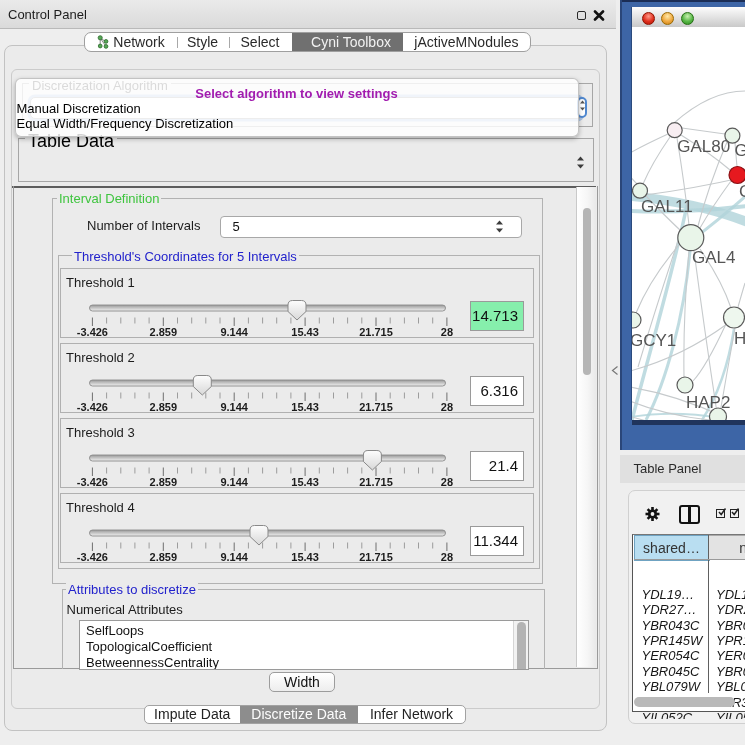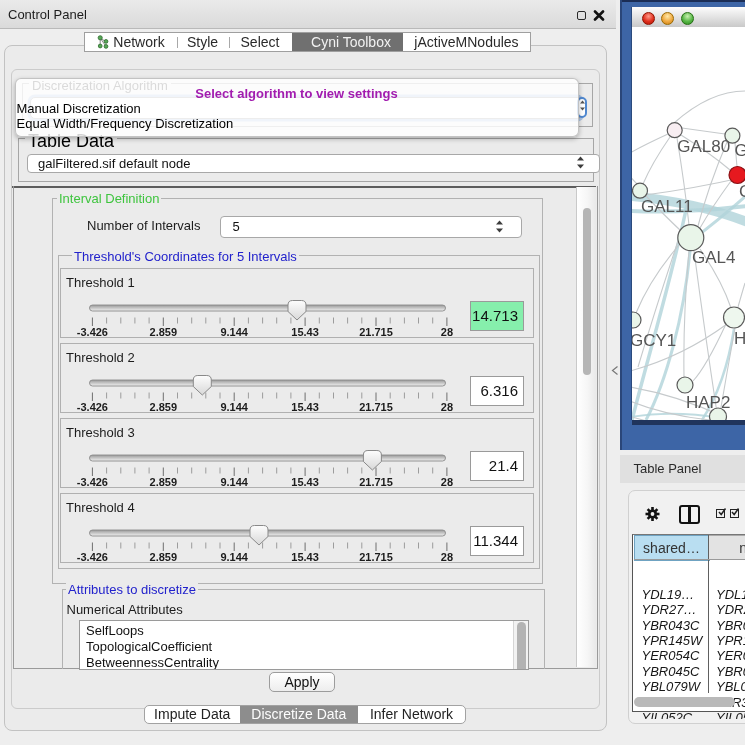--- a/index.html
+++ b/index.html
@@ -21,21 +21,21 @@
   <path d="M2 1.5 L10 9.5 M10 1.5 L2 9.5" stroke="#111" stroke-width="2.6" stroke-linecap="round"></path>
 </svg>
 
 <div class="abs" style="left:4px;top:45px;width:601px;height:684px;background:#ebebeb;
      border:1px solid #c2c2c2;border-radius:8px;"></div>
 
 <div class="abs" style="left:11px;top:69px;width:587px;height:638px;background:#ebebeb;
      border:1px solid #cbcbcb;border-radius:6px;"></div>
 
 <div id="toptabs" class="abs" style="left:84px;top:32.4px;height:17.2px;border:1px solid #9f9f9f;
-     border-radius:0;background:#fff;display:flex;overflow:hidden;font-size:14px;color:#2a2a2a;">
+     border-radius:7px;background:#fff;display:flex;overflow:hidden;font-size:14px;color:#2a2a2a;">
   <div style="width:92px;display:flex;align-items:center;justify-content:center;">
     <svg width="12" height="14" viewBox="0 0 12 14" style="margin-right:4px;">
       <path d="M3.2 3.5 L3.2 10.5 M3.8 3.8 L8.6 6.2 M3.8 4 L8.6 10.8" stroke="#8a8a8a" stroke-width="1"></path>
       <circle cx="3.2" cy="2.8" r="2.1" fill="#57a757" stroke="#2e6b2e" stroke-width="0.8"></circle>
       <circle cx="3.2" cy="11" r="1.9" fill="#57a757" stroke="#2e6b2e" stroke-width="0.8"></circle>
       <circle cx="9" cy="6.4" r="1.9" fill="#57a757" stroke="#2e6b2e" stroke-width="0.8"></circle>
       <circle cx="9" cy="11.4" r="1.9" fill="#57a757" stroke="#2e6b2e" stroke-width="0.8"></circle>
     </svg>
         <span>Network</span>
       </div>
@@ -52,22 +52,20 @@
 <div class="abs" style="left:30px;top:97px;width:550px;height:20px;background:#fff;border:1px solid #9a9a9a;
      border-radius:5px;box-shadow:0 0 0 2.5px rgba(110,155,215,0.5);"></div>
 <div class="abs" style="left:577px;top:96.5px;width:6px;height:17px;border:2.4px solid #4f87cf;border-radius:5.5px;background:#fff;"></div>
 <svg class="abs" style="left:578.5px;top:100px;" width="7" height="11" viewBox="0 0 7 11">
   <path d="M3.5 0.5 L6 3.5 L1 3.5 Z" fill="#555"></path>
   <path d="M3.5 10.5 L6 7.5 L1 7.5 Z" fill="#555"></path>
 </svg>
 
 <div class="abs" style="left:18px;top:138px;width:574px;height:42px;border:1px solid #a6a6a6;"></div>
 <div class="abs" style="left:25px;top:131px;font-size:18px;color:#000000;background:#ebebeb;padding:0 3px;">Table Data</div>
-<div class="abs" style="left:27px;top:153.5px;width:561px;height:17.5px;background:#fff;border:1px solid #a8a8a8;
-     border-radius:4px;font-size:13px;color:#111;line-height:17.5px;padding-left:10px;">galFiltered.sif default node</div>
 <svg class="abs" style="left:576px;top:156px;" width="9" height="13" viewBox="0 0 9 13">
   <path d="M4.5 0.5 L8 4.5 L1 4.5 Z" fill="#3c3c3c"></path>
   <path d="M4.5 12.5 L8 8.5 L1 8.5 Z" fill="#3c3c3c"></path>
 </svg>
 
 <div class="abs" style="left:12px;top:185.5px;width:584px;height:2px;background:#5d5d5d;"></div>
 <div class="abs" style="left:13px;top:186px;width:583px;height:482px;border-left:1px solid #9a9a9a;
      border-right:1px solid #9a9a9a;border-bottom:1px solid #9a9a9a;"></div>
 
 <div class="abs" style="left:576px;top:187px;width:19px;height:480px;background:linear-gradient(90deg,#ffffff,#f6f6f6 55%,#e9e9e9);border-left:1px solid #c9c9c9;"></div>
@@ -307,21 +305,21 @@
   </div>
 </div>
 
 <div class="abs" style="left:14.5px;top:78px;width:562px;height:56.5px;background:rgba(255,255,255,0.82);
      border:1px solid rgba(185,185,185,0.85);border-radius:6px;box-shadow:0 2px 5px rgba(0,0,0,0.28);z-index:50;"></div>
 <div class="abs" style="left:16px;top:85.5px;width:561px;text-align:center;font-size:13px;font-weight:bold;color:#a21caf;z-index:51;">Select algorithm to view settings</div>
 <div class="abs b" style="left:16.5px;top:100.5px;font-size:13px;color:#000;z-index:51;">Manual Discretization</div>
 <div class="abs" style="left:16.5px;top:116px;font-size:13px;color:#000;z-index:51;">Equal Width/Frequency Discretization</div>
 
 <div class="abs" style="left:269px;top:671.5px;width:64px;height:18px;background:linear-gradient(#ffffff,#ededed);
-     border:1px solid #9c9c9c;border-radius:5px;font-size:14px;color:#111;text-align:center;line-height:18px;">Apply</div>
+     border:1px solid #9c9c9c;border-radius:5px;font-size:14px;color:#111;text-align:center;line-height:18px;">Width</div>
 
 <div class="abs" style="left:144px;top:704.5px;height:17.5px;border:1px solid #a2a2a2;border-radius:5px;
      background:#fff;display:flex;overflow:hidden;font-size:14px;color:#222;">
   <div style="width:94.5px;display:flex;align-items:center;justify-content:center;">Impute Data</div>
   <div style="width:118.5px;display:flex;align-items:center;justify-content:center;background:#8d8d8d;color:#fdfdfd;">Discretize Data</div>
   <div style="width:107px;display:flex;align-items:center;justify-content:center;">Infer Network</div>
 </div>
 
 <svg class="abs" style="left:611px;top:366px;" width="8" height="9" viewBox="0 0 8 9">
   <path d="M6.5 0.5 L1.5 4.5 L6.5 8.5" fill="none" stroke="#777" stroke-width="1.2"></path>

